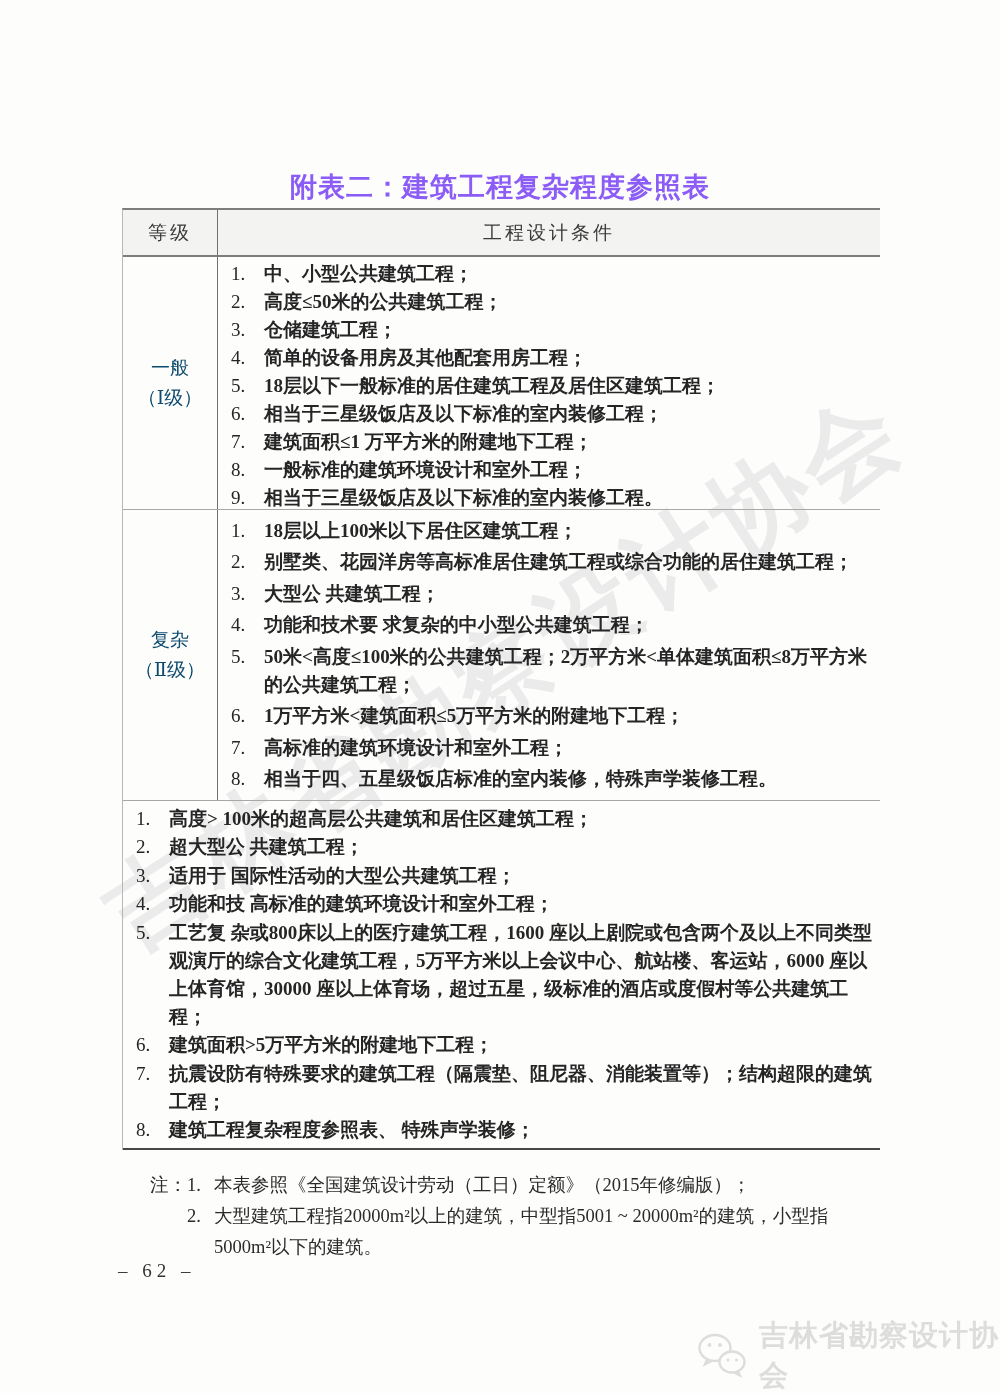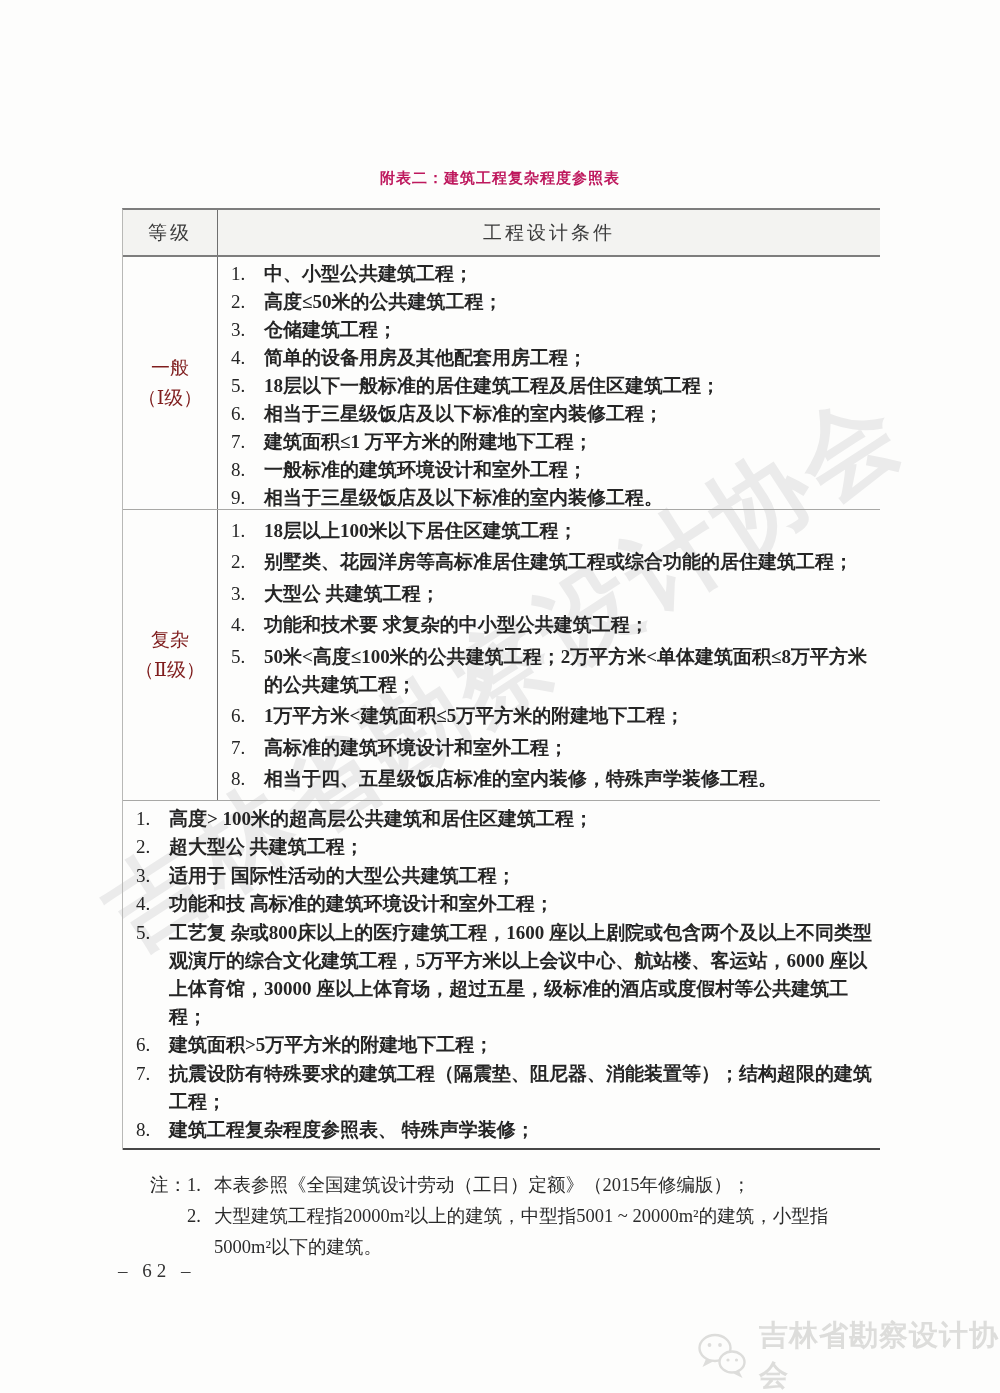--- a/index.html
+++ b/index.html
@@ -11,39 +11,39 @@
   
   .watermark{
     position:absolute;left:505px;top:672px;z-index:0;
     transform:translate(-50%,-50%) rotate(-33deg);
     font-family:"Liberation Sans","DejaVu Sans",sans-serif;
     font-size:97px;font-weight:bold;letter-spacing:6px;white-space:nowrap;
     color:rgba(125,125,135,0.14);
   }
   .title{
     position:absolute;top:169px;left:0;width:100%;margin:0;z-index:1;
-    text-align:center;font-size:15px;font-weight:bold;letter-spacing:1px;
-    font-family:"Liberation Sans","DejaVu Sans",sans-serif;color:#be185d;
+    text-align:center;font-size:27px;font-weight:bold;letter-spacing:1px;
+    font-family:"Liberation Sans","DejaVu Sans",sans-serif;color:#8b5cf6;
   }
   .table{
     position:absolute;left:122px;top:208px;width:758px;z-index:1;
     border-top:2px solid #7d7d7d;border-left:1px solid #b8b8b6;
     box-sizing:border-box;
   }
   .thead{display:flex;height:45px;background:#f3f3f1;border-bottom:2px solid #7d7d7d;}
   .th{display:flex;align-items:center;justify-content:center;
       font-size:19px;letter-spacing:3px;color:#3a3a3a;}
   .th-grade{width:95px;flex:none;border-right:1px solid #6f6f6f;box-sizing:border-box;}
   .th-cond{flex:1;}
   .trow{display:flex;border-bottom:1px solid #a8a8a6;}
   .trow.last{border-bottom:2px solid #474747;}
   .td-grade{
     width:95px;flex:none;border-right:1px solid #6f6f6f;box-sizing:border-box;
     display:flex;flex-direction:column;align-items:center;justify-content:center;
-    font-size:19px;line-height:30px;text-align:center;color:#7f1d1d;
+    font-size:19px;line-height:30px;text-align:center;color:#0c4a6e;
   }
   .td-items{
     flex:1;display:flex;flex-direction:column;justify-content:space-evenly;
     padding:3px 8px 3px 13px;box-sizing:border-box;
   }
   .trow.r0 .td-items{height:252px;}
   .trow.r1 .td-items{height:290px;}
   .trow.r2 .td-items{height:347px;}
   .item{display:flex;font-size:19px;line-height:28px;color:#252525;}
   .item .num{flex:none;width:33px;}

